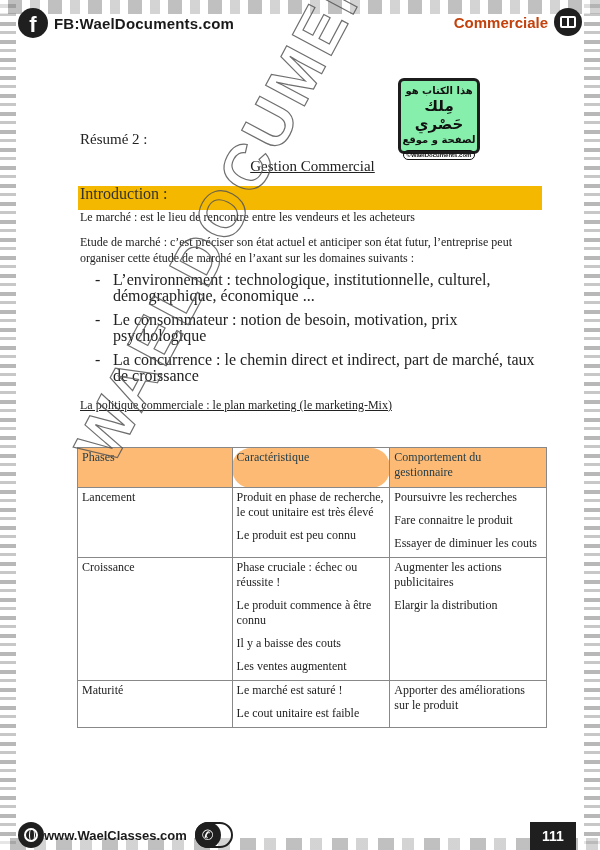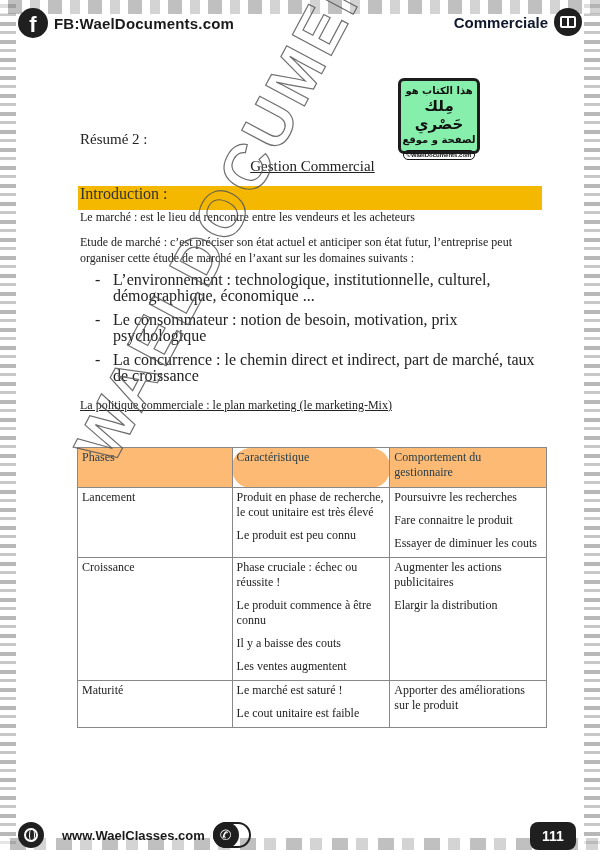--- a/index.html
+++ b/index.html
@@ -11,21 +11,21 @@
   .border-left { left: 0; top: 0; width: 16px; height: 850px; }
   .border-right { right: 0; top: 0; width: 16px; height: 850px; }
   .border-top { left: 0; top: 0; width: 600px; height: 14px; background: repeating-linear-gradient(90deg, #fff 0 8px, #8c8c8c 8px 22px, #fff 22px 30px, #b0b0b0 30px 40px); opacity: .55; }
   .border-bottom { left: 0; bottom: 0; width: 600px; height: 12px; background: repeating-linear-gradient(90deg, #fff 0 10px, #8c8c8c 10px 26px, #fff 26px 34px, #b0b0b0 34px 46px); opacity: .55; }
 
   
   .hdr-left { position: absolute; left: 18px; top: 8px; display: flex; align-items: center; }
   .fb-circle { width: 30px; height: 30px; border-radius: 50%; background: #1f1f1f; color: #fff; font: bold 22px "Liberation Sans", sans-serif; display: flex; align-items: flex-end; justify-content: center; padding-bottom: 0px; }
   .hdr-left-text { margin-left: 6px; font: bold 15px "Liberation Sans", sans-serif; color: #1a1a1a; letter-spacing: .2px; }
   .hdr-right { position: absolute; right: 18px; top: 8px; display: flex; align-items: center; }
-  .hdr-right-text { font: bold 15px "Liberation Sans", sans-serif; color: #0f172a; margin-right: 6px; }
+  .hdr-right-text { font: bold 15px "Liberation Sans", sans-serif; color: #c2410c; margin-right: 6px; }
   .book-circle { width: 28px; height: 28px; border-radius: 50%; background: #1f1f1f; display: flex; align-items: center; justify-content: center; }
   .book-circle span { display: block; width: 16px; height: 12px; border: 2px solid #fff; border-radius: 2px; position: relative; }
   .book-circle span::after { content: ""; position: absolute; left: 5px; top: -2px; width: 2px; height: 12px; background: #fff; }
 
   
   .stamp { position: absolute; left: 398px; top: 78px; width: 82px; height: 76px; border: 3px solid #1c1c1c; border-radius: 6px; text-align: center; font: bold 11px "DejaVu Sans", sans-serif; color: #111; padding-top: 3px; direction: rtl; background: #86efac; }
   .stamp .l1 { font-size: 10px; line-height: 13px; }
   .stamp .l2 { font-size: 15px; line-height: 18px; }
   .stamp .l3 { font-size: 10px; line-height: 14px; }
   .stamp .l4 { direction: ltr; display: inline-block; margin-top: 2px; font: bold 6px "Liberation Sans", sans-serif; border: 1px solid #111; border-radius: 6px; padding: 1px 3px; }
@@ -51,25 +51,25 @@
   table.phases td { border: 1px solid #888; vertical-align: top; padding: 2px 4px 4px; }
   table.phases td p { margin-bottom: 8px; }
   table.phases td p:last-child { margin-bottom: 2px; }
   .c1 { width: 155px; } .c2 { width: 158px; border-radius: 19px; } .c3 { width: 157px; }
 
   
   .footer { position: absolute; left: 18px; top: 822px; height: 26px; display: flex; align-items: center; }
   .globe { width: 26px; height: 26px; border-radius: 50%; background: #1f1f1f; display: flex; align-items: center; justify-content: center; }
   .globe span { width: 14px; height: 14px; border: 2px solid #fff; border-radius: 50%; position: relative; }
   .globe span::before { content: ""; position: absolute; left: 3px; top: -2px; width: 4px; height: 14px; border-left: 1px solid #fff; border-right: 1px solid #fff; border-radius: 50%; }
-  .footer-site { margin-left: 18px; font: bold 13px "Liberation Sans", sans-serif; color: #1a1a1a; }
+  .footer-site { margin-left: 0; font: bold 13px "Liberation Sans", sans-serif; color: #1a1a1a; }
   .phone-pill { margin-left: 8px; display: flex; align-items: center; border: 2px solid #1f1f1f; border-radius: 14px; height: 26px; padding-right: 10px; }
   .phone-circle { width: 26px; height: 26px; border-radius: 50%; background: #1f1f1f; color: #fff; font: bold 14px "DejaVu Sans", sans-serif; display: flex; align-items: center; justify-content: center; margin-left: -2px; }
   .phone-text { margin-left: 8px; font: bold 13px "Liberation Sans", sans-serif; color: #1a1a1a; }
-  .page-num { position: absolute; left: 530px; top: 822px; width: 46px; height: 28px; background: #1f1f1f; color: #fff; font: bold 14px "Liberation Sans", sans-serif; display: flex; align-items: center; justify-content: center; border-radius: 8px; }
+  .page-num { position: absolute; left: 530px; top: 822px; width: 46px; height: 28px; background: #1f1f1f; color: #fff; font: bold 14px "Liberation Sans", sans-serif; display: flex; align-items: center; justify-content: center; }
 </style>
 </head>
 <body>
 
 <div class="border-strip border-left"></div>
 <div class="border-strip border-right"></div>
 <div class="border-strip border-top"></div>
 <div class="border-strip border-bottom"></div>
 
 <div class="hdr-left">

